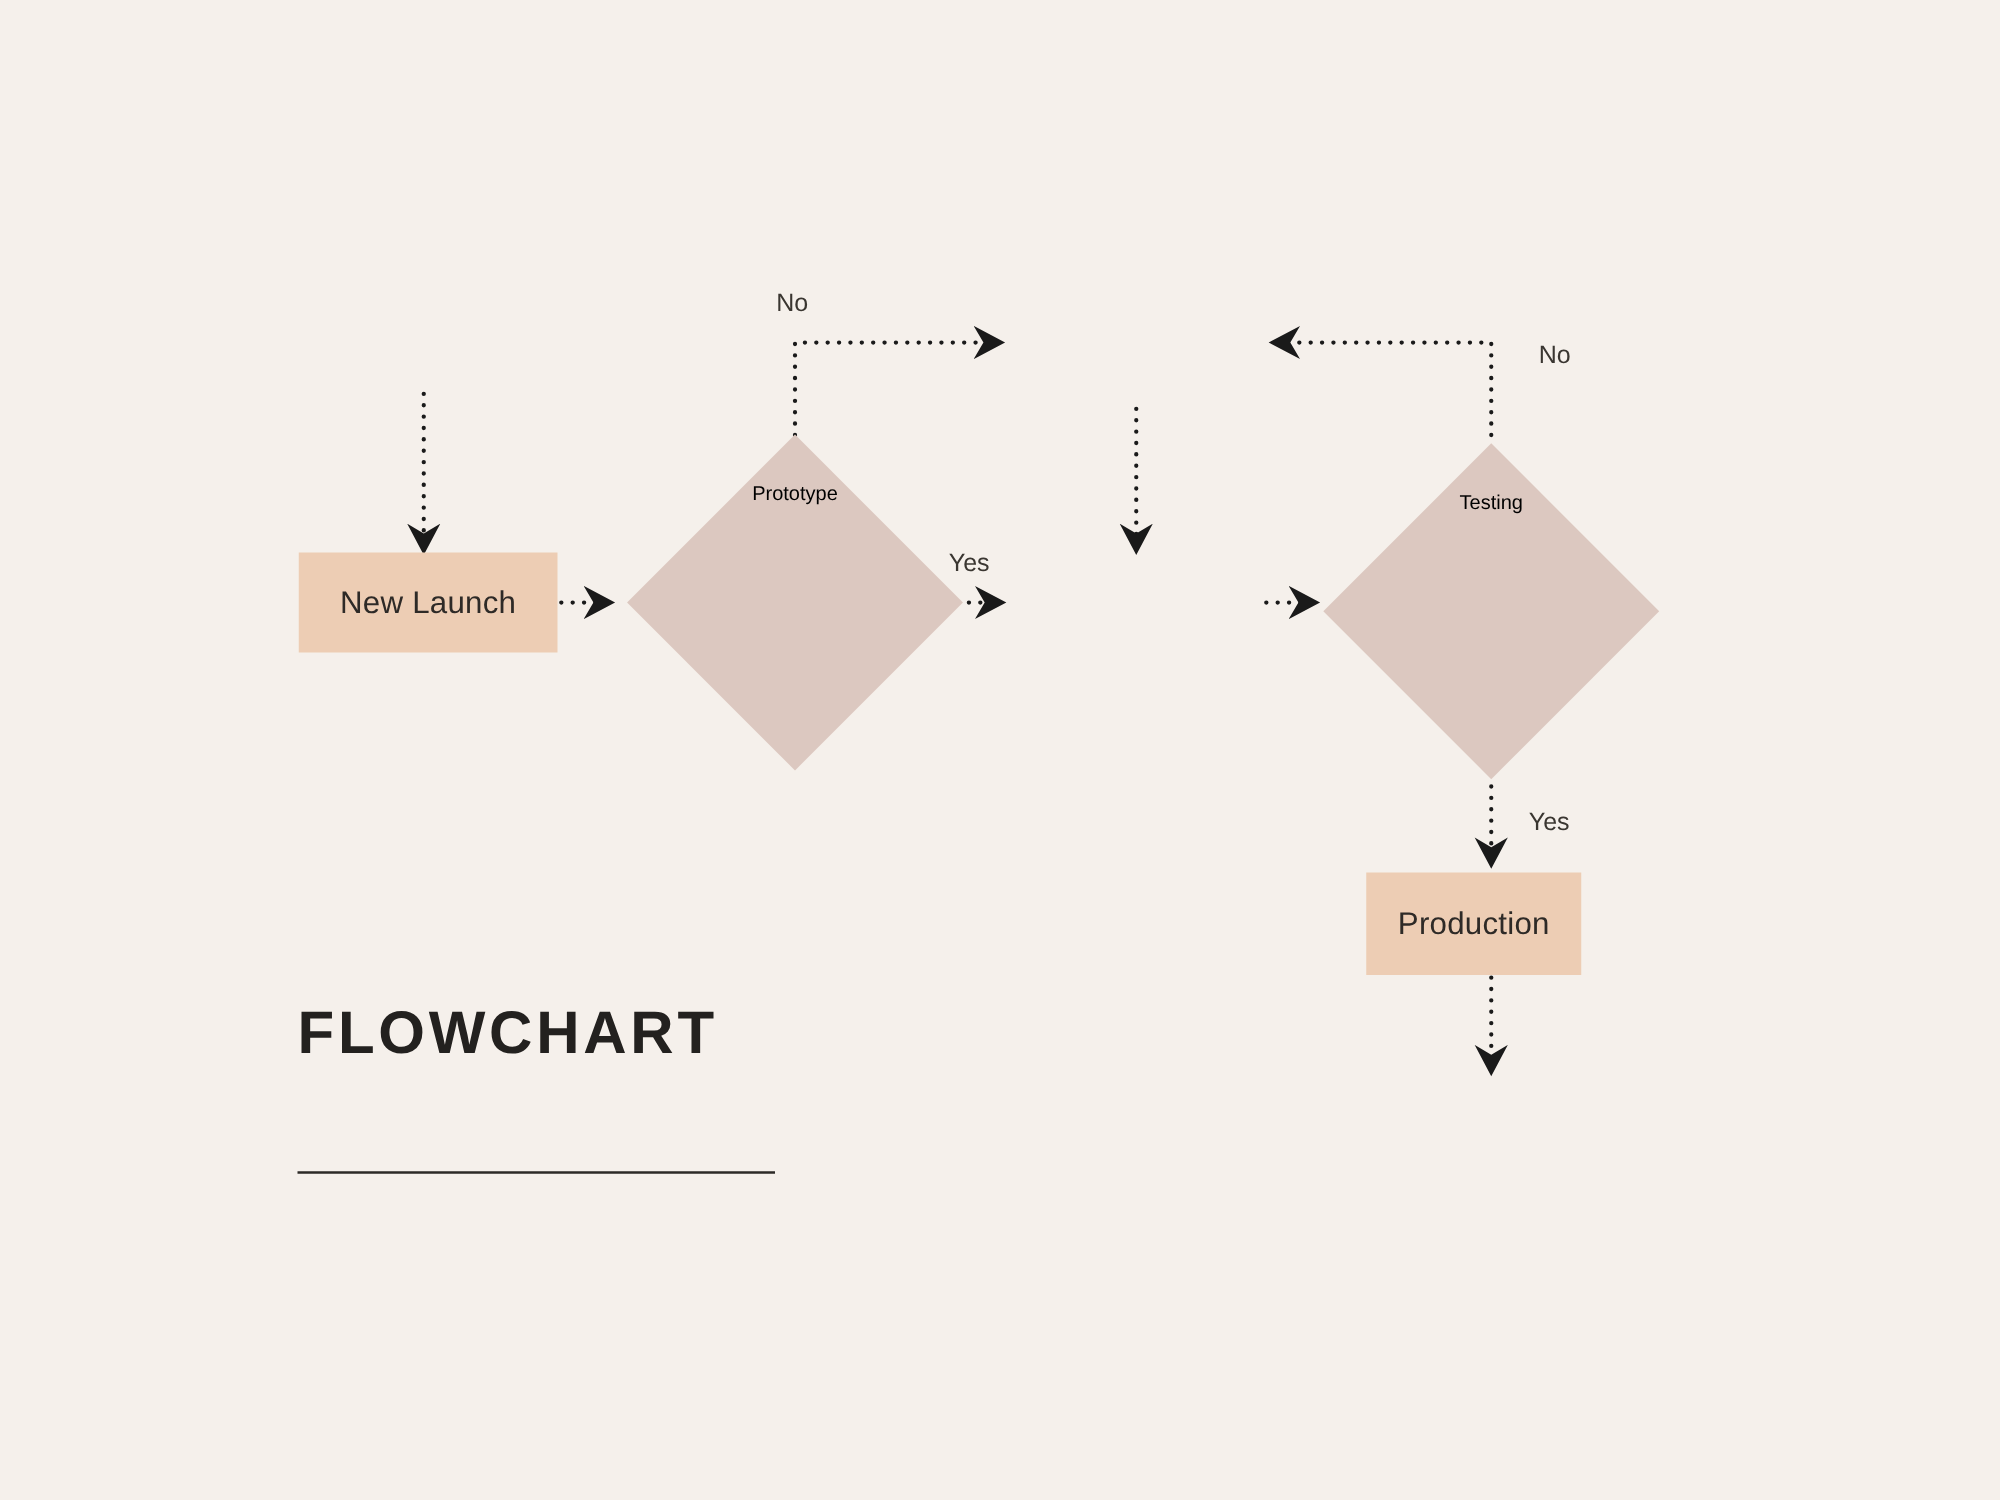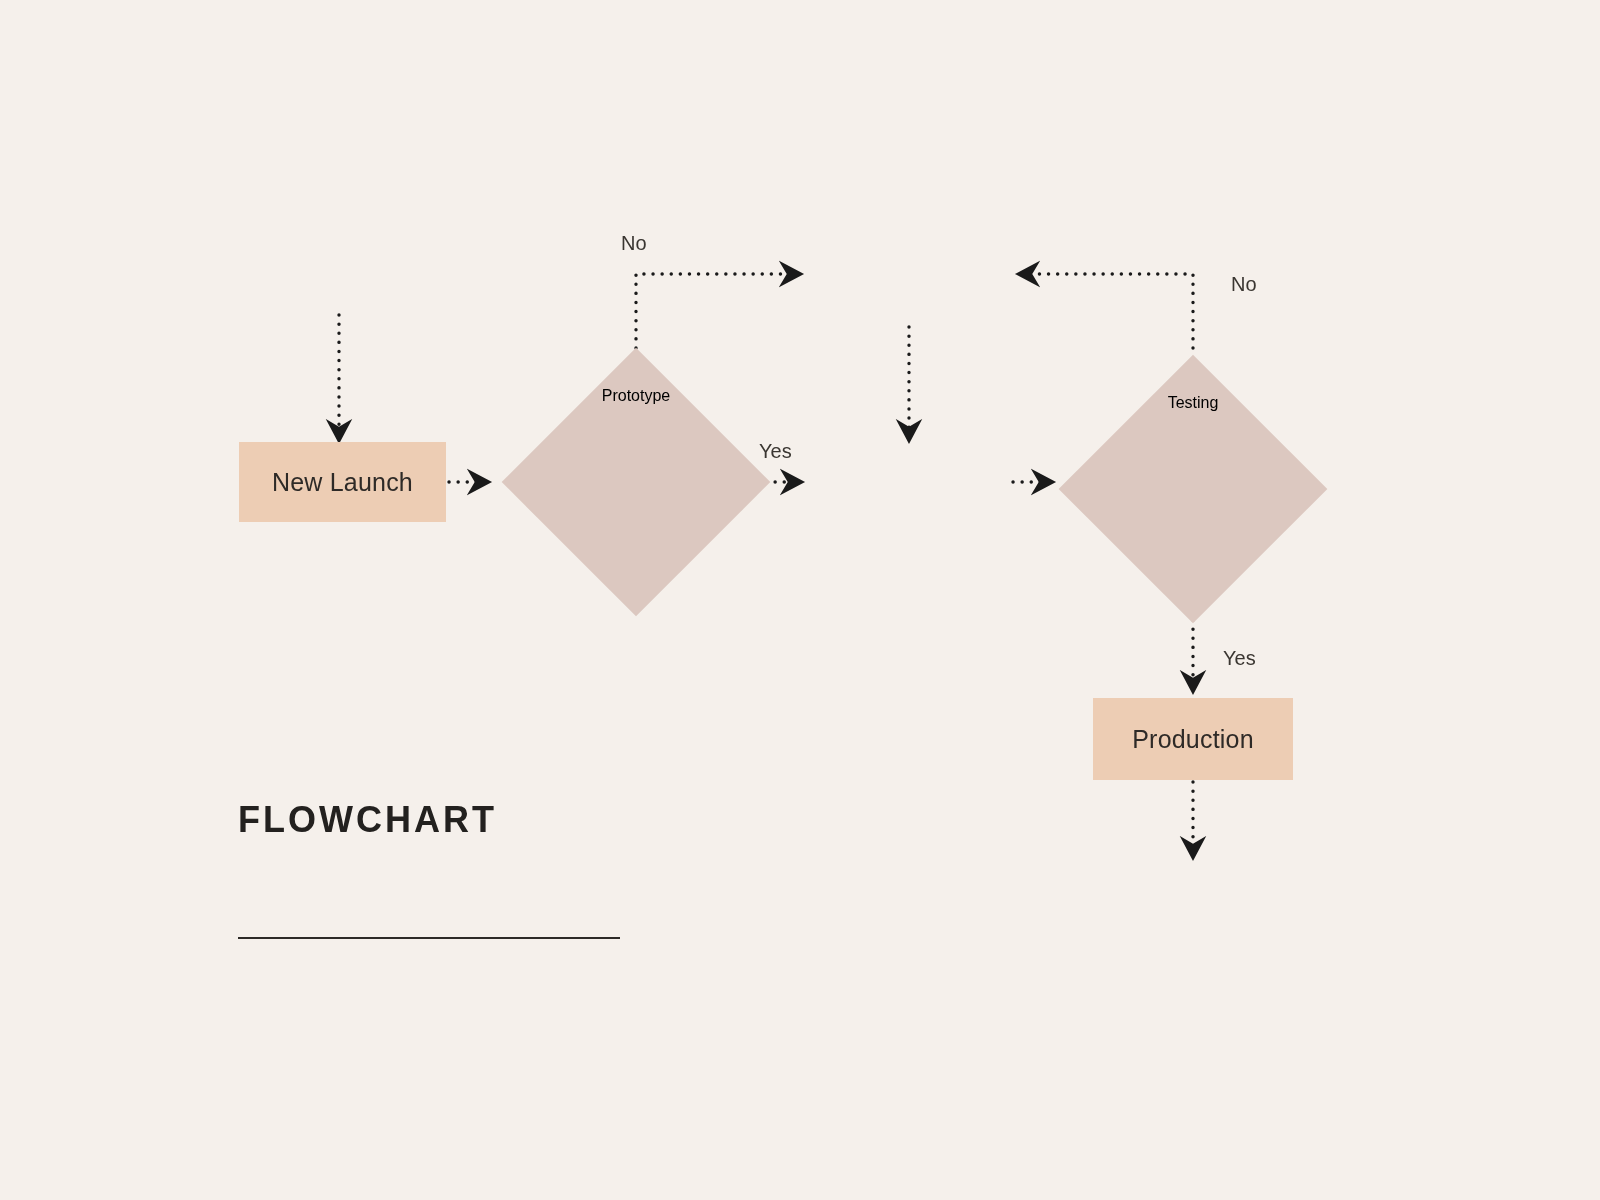--- a/index.html
+++ b/index.html
@@ -36,21 +36,21 @@
     position:absolute; font-size:20px; color:#3A3631;
     white-space:nowrap; line-height:1;
   }
 
   #title-block { position:absolute; left:238px; top:800px; }
   #title-line1 {
     font-size:47px; font-weight:300; letter-spacing:7px;
     color:#2D2A27; line-height:1.08;
   }
   #title-line2 {
-    font-size:36px; font-weight:700; letter-spacing:3px;
+    font-size:48px; font-weight:700; letter-spacing:3px;
     color:#23211F; line-height:1.12;
   }
   #title-rule {
     position:absolute; left:238px; top:937px;
     width:382px; height:2px; background:#2D2A27;
   }
 </style>
 </head>
 <body>
 
@@ -98,21 +98,21 @@
 
 
 
   <div class="diamond" style="left:1098px; top:394px; width:190px; height:190px;">
     <div class="dshape" style="background:#DCC8C0;"></div>
     <div class="dlabel">
       <span class="lbl">Testing</span>
     </div>
   </div>
 
-  <div class="node rect" style="left:1093px; top:698px; width:200px; height:82px; background:#EDCDB4;">
+  <div class="node rect" style="left:1093px; top:698px; width:172px; height:82px; background:#EDCDB4;">
     <span class="lbl">Production</span>
   </div>
 
 
   <div class="edge-label" style="left:621px; top:233px;">No</div>
 
   <div class="edge-label" style="left:759px; top:441px;">Yes</div>
 
   <div class="edge-label" style="left:1231px; top:274px;">No</div>
 

